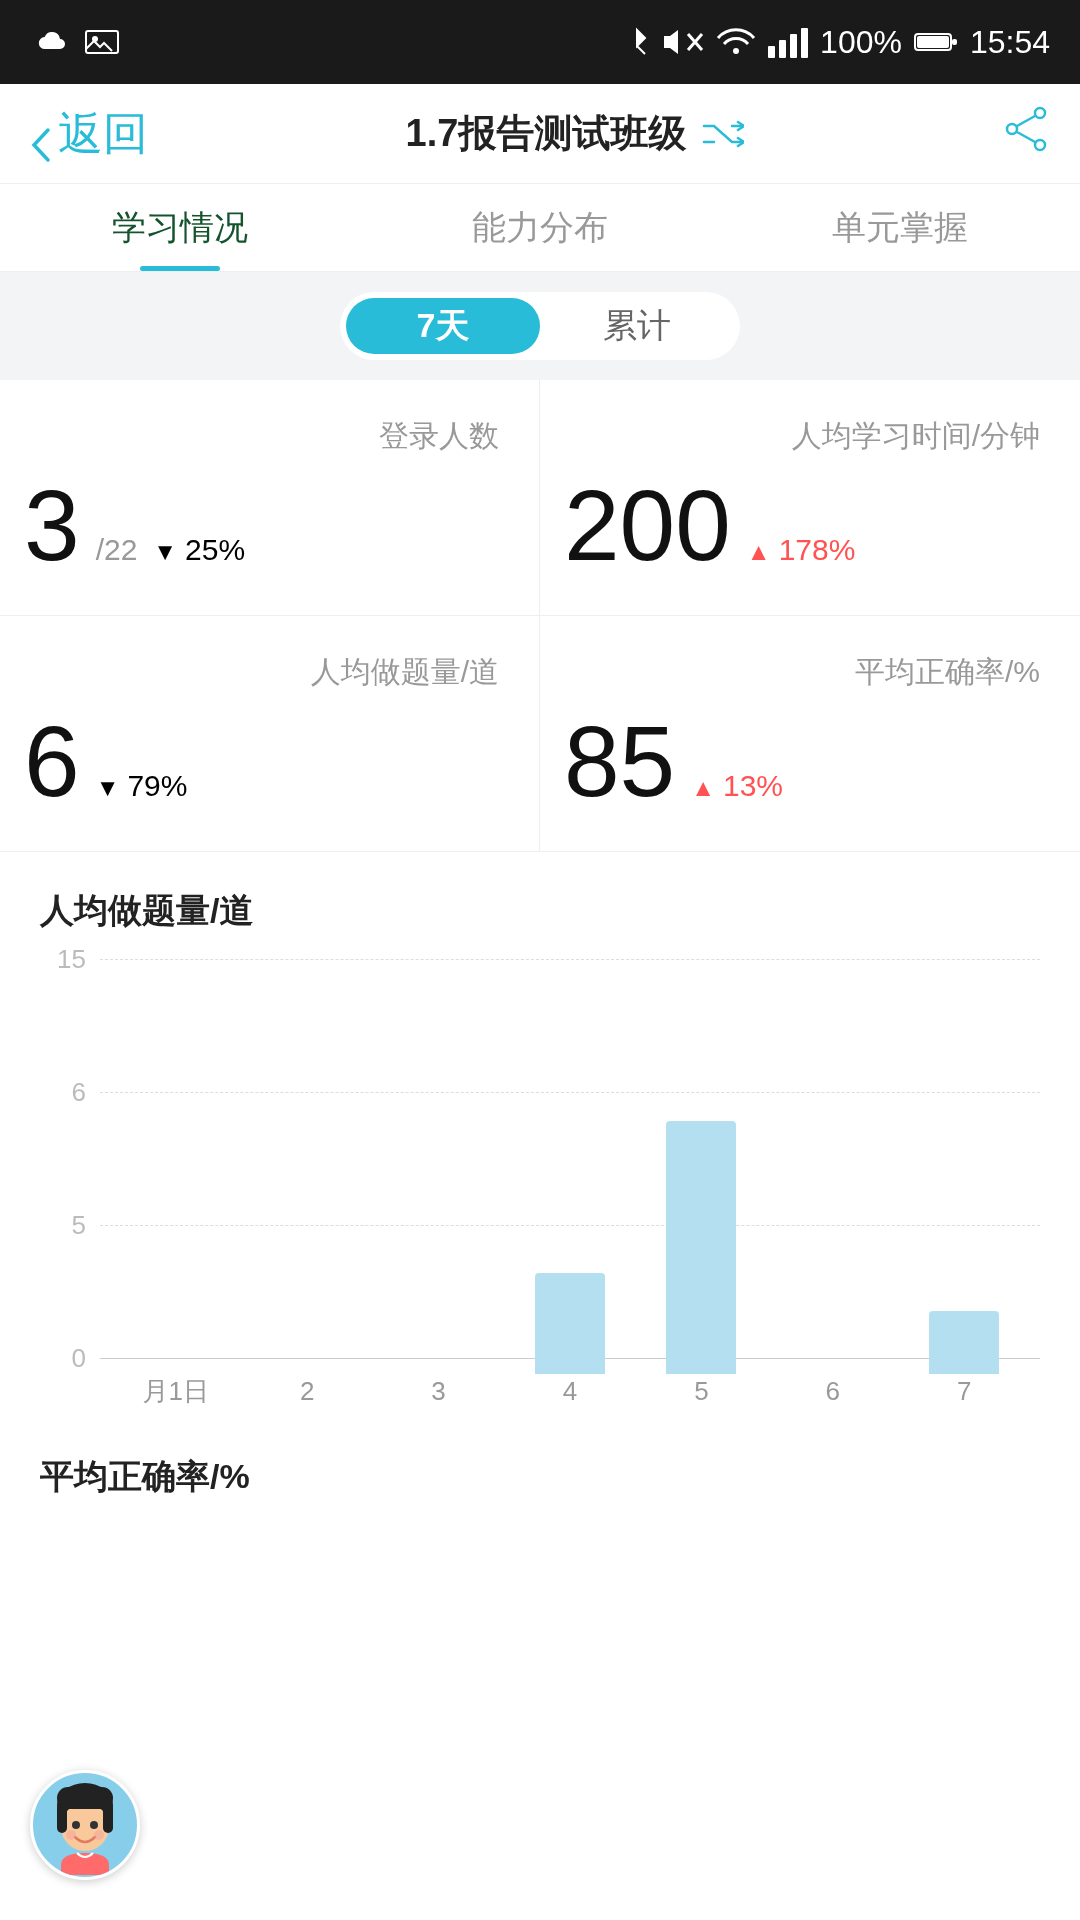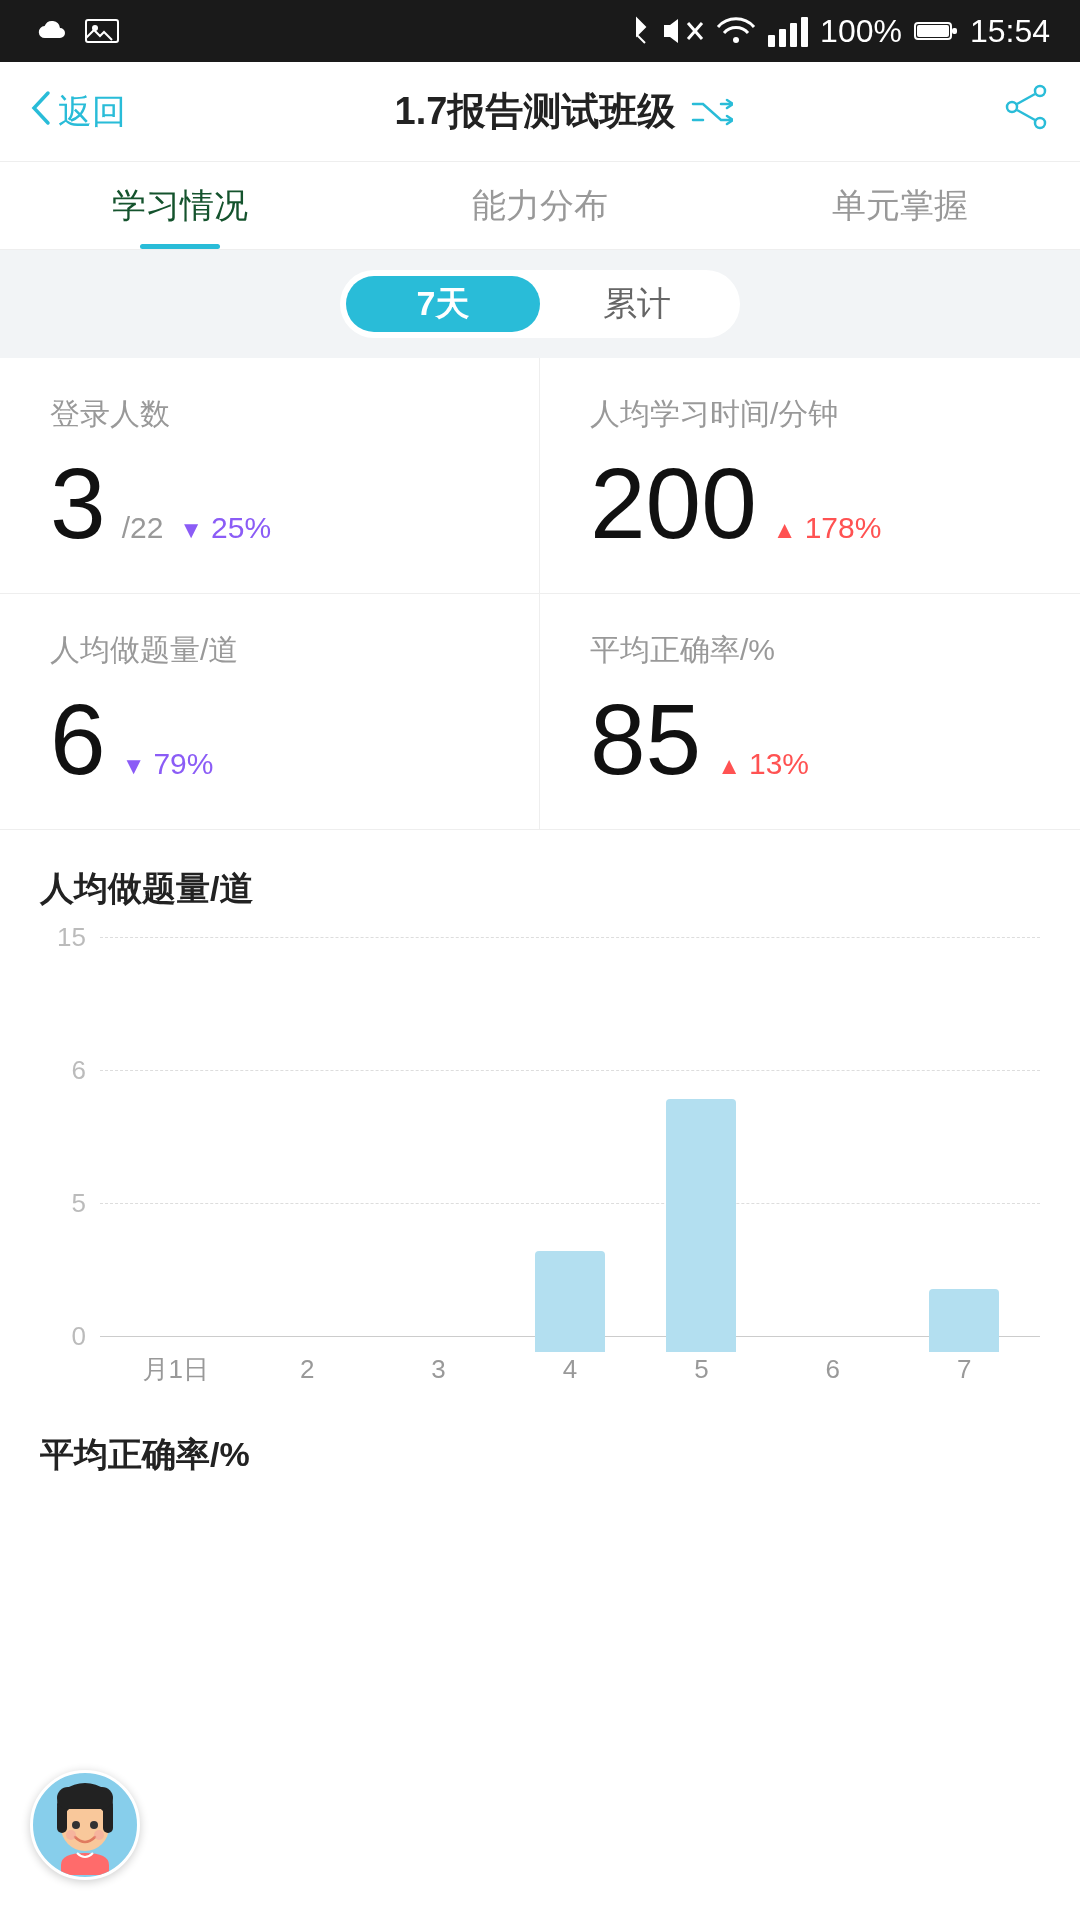--- a/index.html
+++ b/index.html
@@ -8,21 +8,21 @@
       width: 1080px;
       min-height: 1920px;
       font-family: 'PingFang SC', 'Hiragino Sans GB', 'Microsoft YaHei', sans-serif;
       background: #fff;
       overflow-x: hidden;
     }
 
     
     .status-bar {
       background: #1a1a1a;
-      height: 62px;
+      height: 84px;
       display: flex;
       align-items: center;
       justify-content: space-between;
       padding: 0 30px;
       color: #fff;
       font-size: 28px;
     }
     .status-left { display: flex; align-items: center; gap: 16px; }
     .status-right { display: flex; align-items: center; gap: 12px; font-size: 32px; font-weight: 500; }
 
@@ -31,23 +31,23 @@
       height: 100px;
       display: flex;
       align-items: center;
       justify-content: space-between;
       padding: 0 30px;
       border-bottom: 1px solid #eee;
       background: #fff;
     }
     .nav-back {
       display: flex;
-      align-items: flex-start;
+      align-items: flex-end;
       color: #29bcd8;
-      font-size: 34px;
+      font-size: 45px;
       gap: 6px;
       cursor: pointer;
     }
     .nav-title {
       font-size: 38px;
       font-weight: bold;
       color: #222;
       display: flex;
       align-items: center;
       gap: 16px;
@@ -125,22 +125,23 @@
       font-weight: bold;
     }
 
     
     .stats-grid {
       display: grid;
       grid-template-columns: 1fr 1fr;
       border-bottom: 1px solid #eee;
     }
     .stat-cell {
-      padding: 36px 40px 40px 50px;
+      padding: 36px 40px 40px 24px;
       position: relative;
+      text-align: right;
     }
     .stat-cell:nth-child(1),
     .stat-cell:nth-child(3) {
       border-right: 1px solid #eee;
     }
     .stat-cell:nth-child(1),
     .stat-cell:nth-child(2) {
       border-bottom: 1px solid #eee;
     }
     .stat-label {
@@ -163,21 +164,21 @@
     .stat-sub {
       font-size: 30px;
       color: #999;
     }
     .stat-change {
       display: flex;
       align-items: center;
       gap: 8px;
       font-size: 30px;
     }
-    .stat-change.down { color: #8b5cf6; }
+    .stat-change.down { color: #000000; }
     .stat-change.up { color: #ff5252; }
     .arrow-down::before { content: '▼'; font-size: 24px; }
     .arrow-up::before { content: '▲'; font-size: 24px; }
 
     
     .chart-section {
       padding: 36px 40px 0 40px;
       background: #fff;
     }
     .chart-title {

